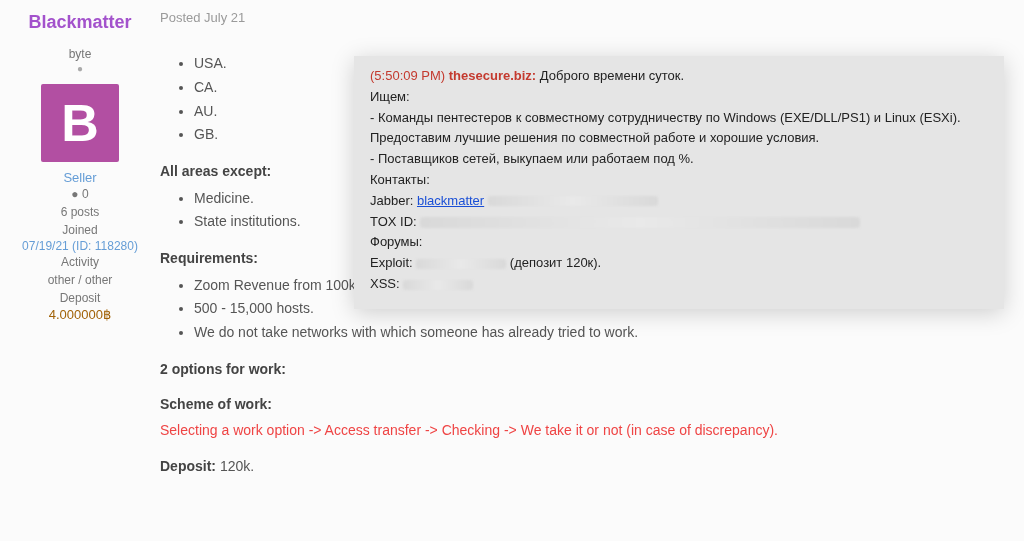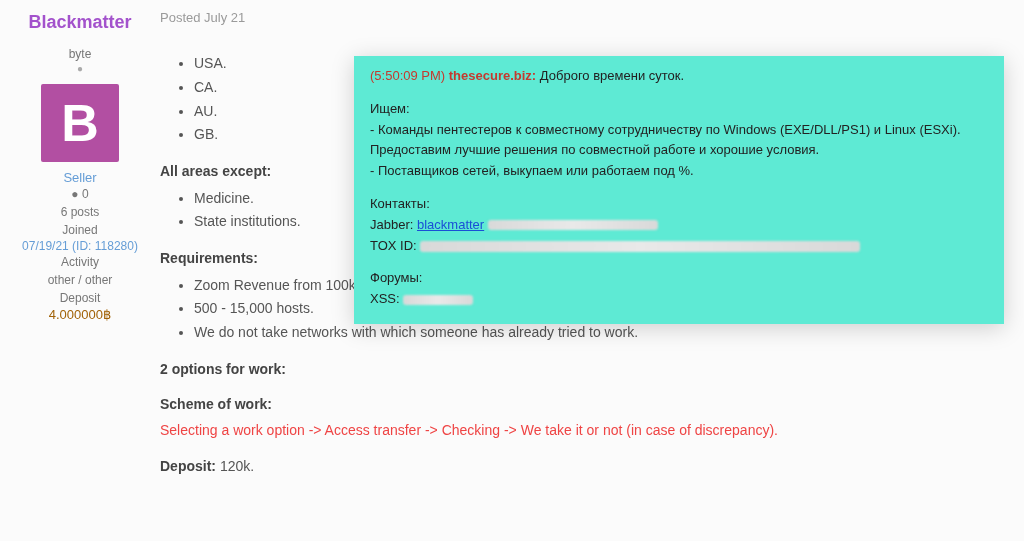--- a/index.html
+++ b/index.html
@@ -64,31 +64,31 @@
   .post-col ul { list-style: disc; padding-left: 34px; margin: 2px 0 6px 0; }
   .post-col ul li { padding: 1px 0; color:#555; }
   .plain-line { color:#ef4444; }
 
   
   .chat-card {
     position: absolute;
     top: 56px;
     left: 354px;
     width: 650px;
-    background: #5eead4;
+    background: #e5e5e5;
     box-shadow: 0 4px 22px rgba(0,0,0,0.18);
     padding: 10px 16px 14px 16px;
     font-family: Arial, Helvetica, sans-serif;
     font-size: 13px;
     color: #222;
     line-height: 1.6;
   }
   .chat-ts { color: #c43a2f; }
   .chat-nick { color:#c43a2f; font-weight:bold; }
-  .chat-block { margin-top: 12px; }
+  .chat-block { }
   .chat-link { color:#1a4fd6; text-decoration: underline; }
   .blur-strip {
     display: inline-block;
     vertical-align: middle;
     height: 10px;
     border-radius: 3px;
     background: linear-gradient(90deg,#d9d9d9,#e9e9e9,#d9d9d9);
     filter: blur(1px);
   }
   .blur-long { width: 440px; height:11px; }
@@ -170,16 +170,19 @@
       <span class="blur-strip blur-med"></span>
     </div>
     <div>
       <span>TOX ID: </span><span class="blur-strip blur-long"></span>
     </div>
   </div>
 
   <div class="chat-block">
     <div>Форумы:</div>
     <div>
+      <span>Exploit: </span><span class="blur-strip blur-small"></span><span> (депозит 120к).</span>
+    </div>
+    <div>
       <span>XSS: </span><span class="blur-strip blur-xs"></span>
     </div>
   </div>
 </div>
 
 </body></html>

